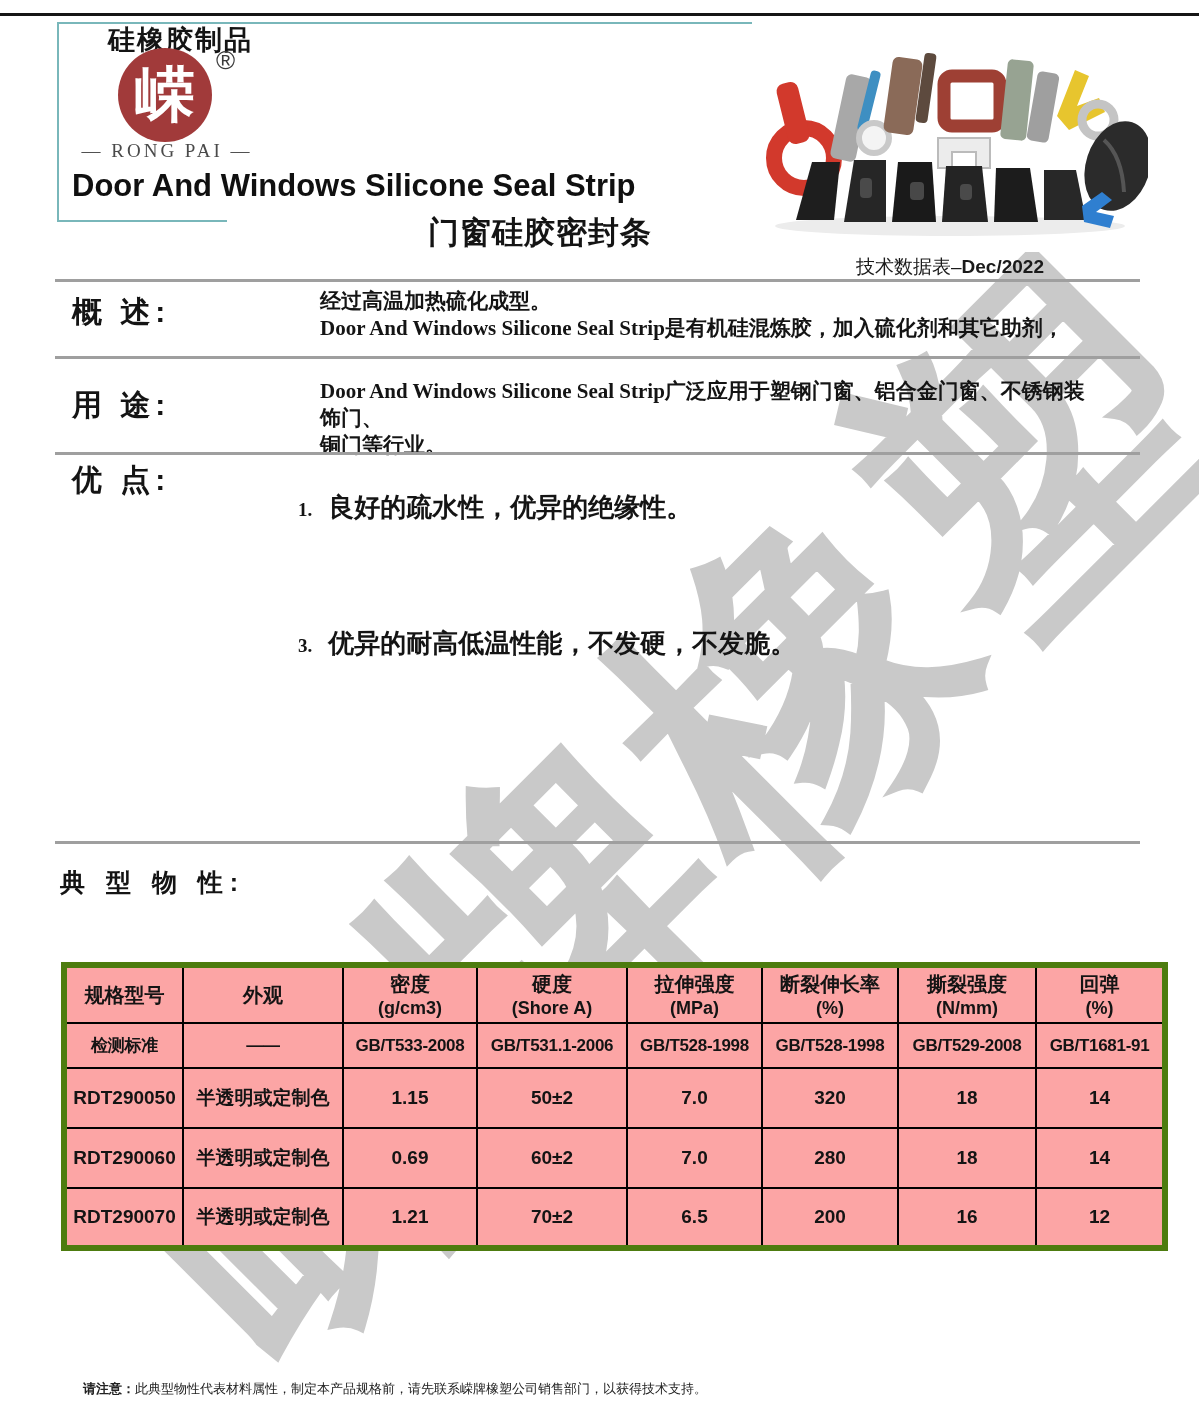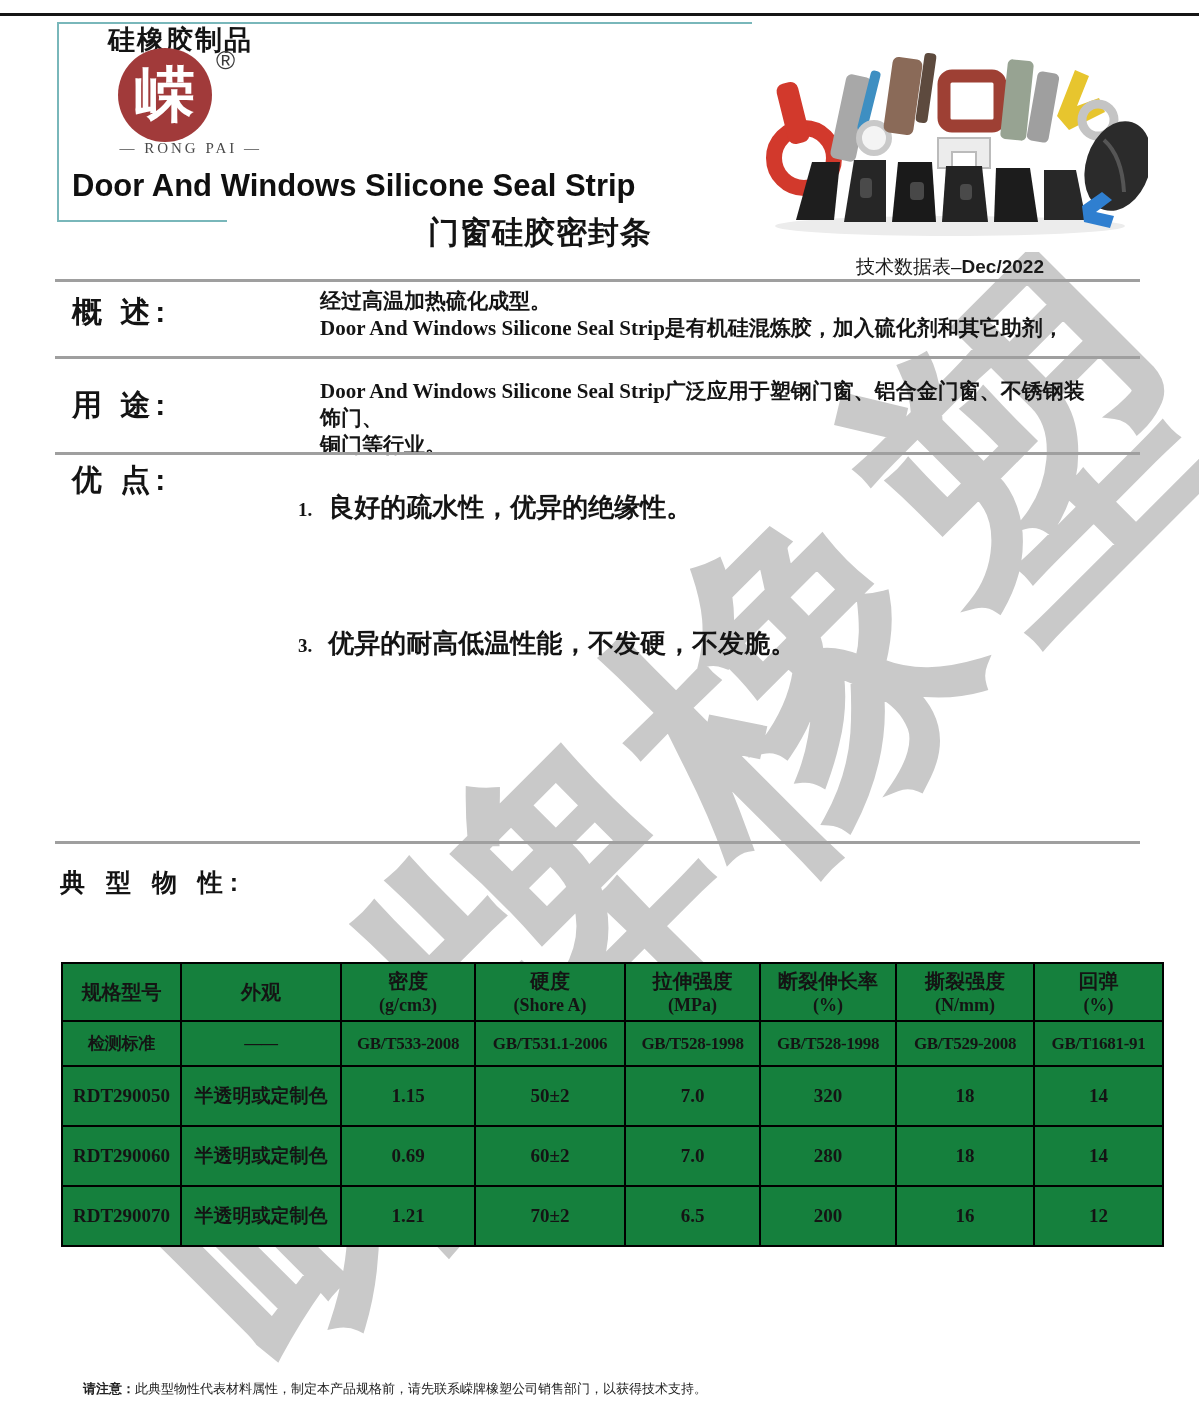--- a/index.html
+++ b/index.html
@@ -24,21 +24,21 @@
   .teal-left { left:57px; top:22px; width:2px; height:200px; }
   .teal-bottom { left:57px; top:220px; width:170px; height:2px; }
 
   .brand-caption { left:108px; top:22px; font-size:27px; font-weight:bold; letter-spacing:2px; }
   .logo-circle {
     left:118px; top:48px; width:94px; height:94px; border-radius:50%;
     display:flex; align-items:center; justify-content:center;
   }
   .logo-glyph { color:#ffffff; font-size:60px; font-weight:bold; }
   .registered { left:216px; top:45px; font-size:26px; color:#3a3a3a; }
-  .brand-line { left:72px; top:140px; width:190px; text-align:right; font-size:15px;
+  .brand-line { left:72px; top:140px; width:190px; text-align:center; font-size:19px;
     letter-spacing:3px; color:#4a4a4a; font-family:"Liberation Serif", serif; }
   .title-en { left:72px; top:168px; font-size:31px; font-weight:bold; color:#101010; white-space:nowrap; }
   .title-zh { left:428px; top:212px; font-size:31px; font-weight:bold; letter-spacing:1px; }
 
   .photo-box { left:752px; top:20px; width:396px; height:232px; background:#ffffff; }
   .photo-caption { left:752px; top:254px; width:396px; text-align:center; font-size:19px; color:#1a1a1a; }
   .photo-caption b { font-weight:bold;margin-top:32px; }
 
   .divider { left:55px; width:1085px; height:3px; background:#9f9f9f; }
   .d1 { top:279px; } .d2 { top:356px; } .d3 { top:452px; } .d4 { top:841px; }
@@ -47,23 +47,22 @@
   .body-text { font-family:"Liberation Serif", serif; font-weight:bold; font-size:21px; line-height:1.28; width:770px; }
 
   .adv-item { position:absolute; left:298px; width:640px; font-weight:bold; }
   .adv-num { font-family:"Liberation Serif", serif; font-size:19px; margin-right:16px; }
   .adv-text { font-size:26px; }
 
   .typical-label { left:60px; top:866px; font-size:25px; font-weight:bold; letter-spacing:7px; }
 
   table.props {
     position:absolute; left:61px; top:962px; width:1101px;
-    border-collapse:collapse; table-layout:fixed; background:#15803d;
-    border:1px solid #4d7c0f;
-    font-family:Liberation Serif, serif;
+    border-collapse:collapse; table-layout:fixed; background:#fca5a5;
+    border:6px solid #4d7c0f;
   }
   table.props td {
     border:2px solid #000; text-align:center; vertical-align:middle;
     font-weight:bold; font-size:19px; padding:0 2px; overflow:hidden;
   }
   tr.hdr td { height:58px; }
   .hdr-title { font-size:20px; }
   .hdr-sub { font-size:18px; }
   tr.std td { height:45px; font-size:17px; letter-spacing:-0.3px; }
   tr.data td { height:60px; }

